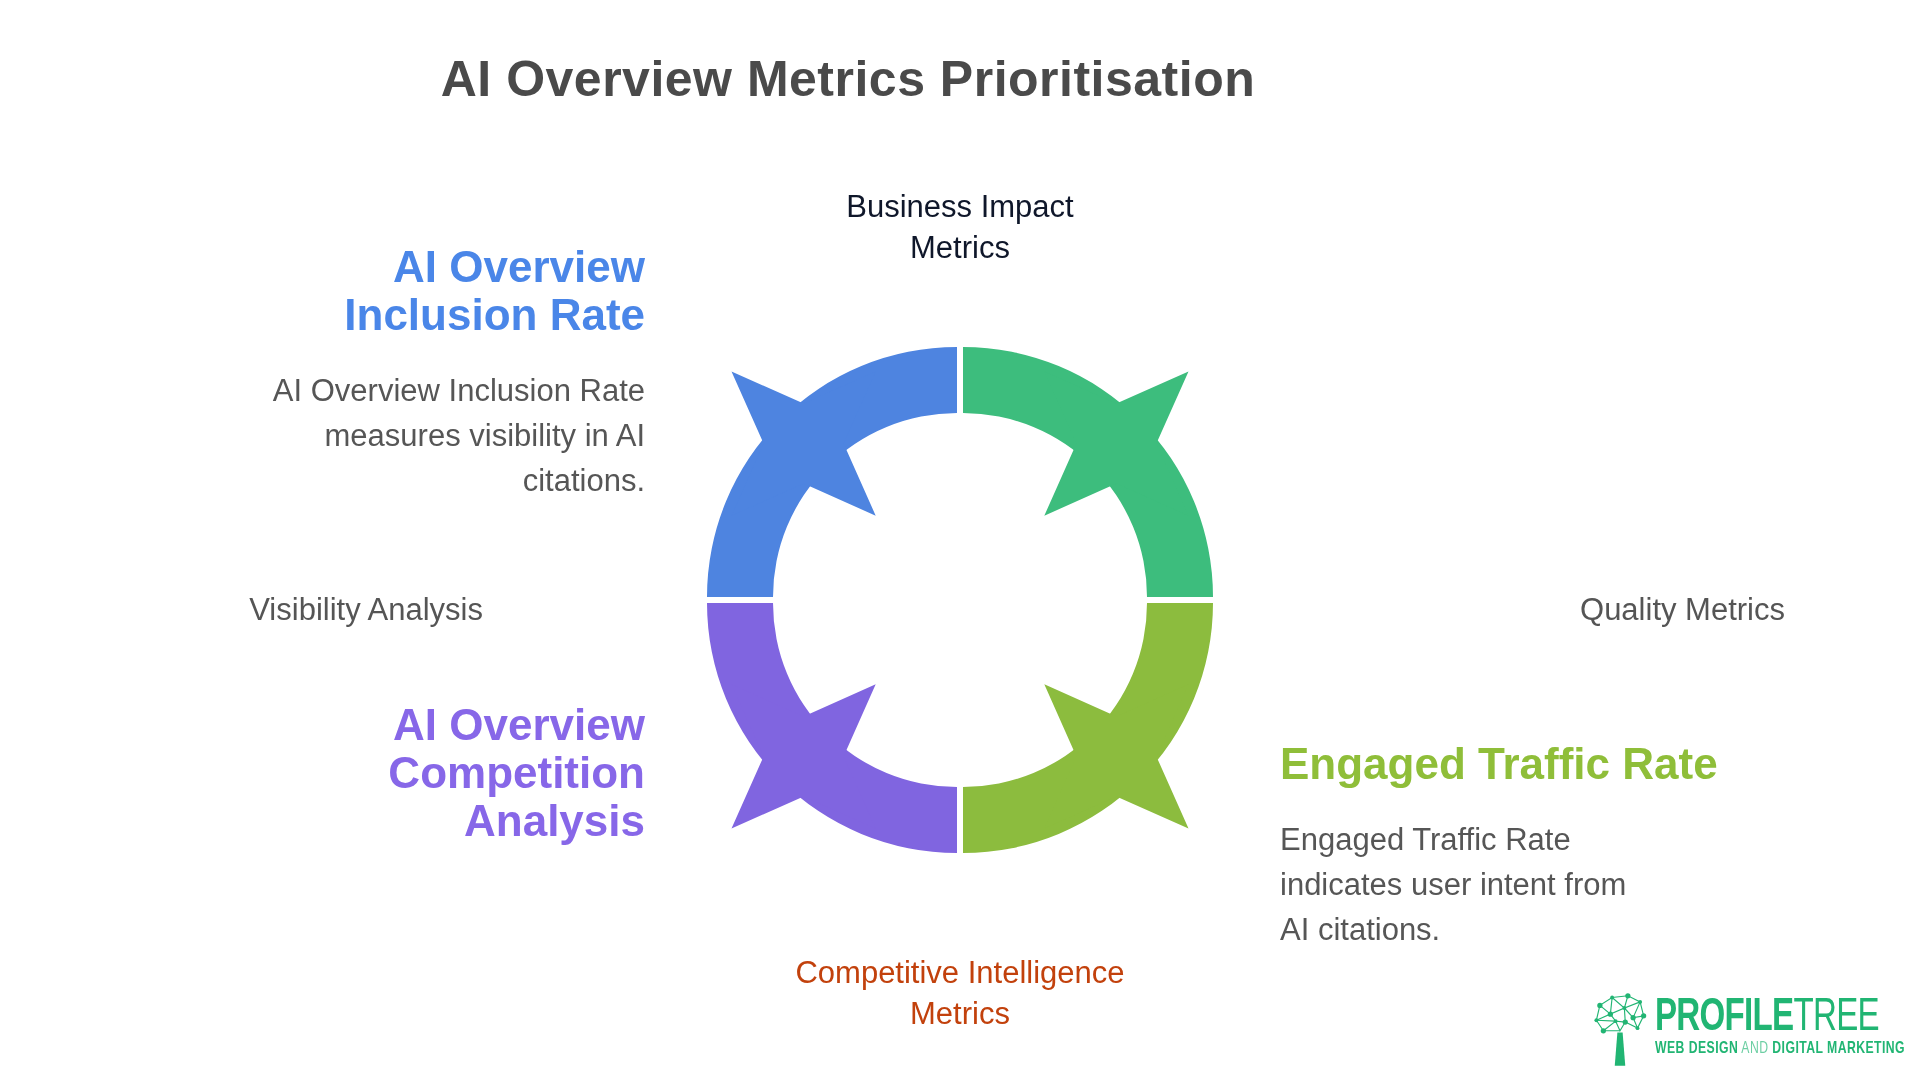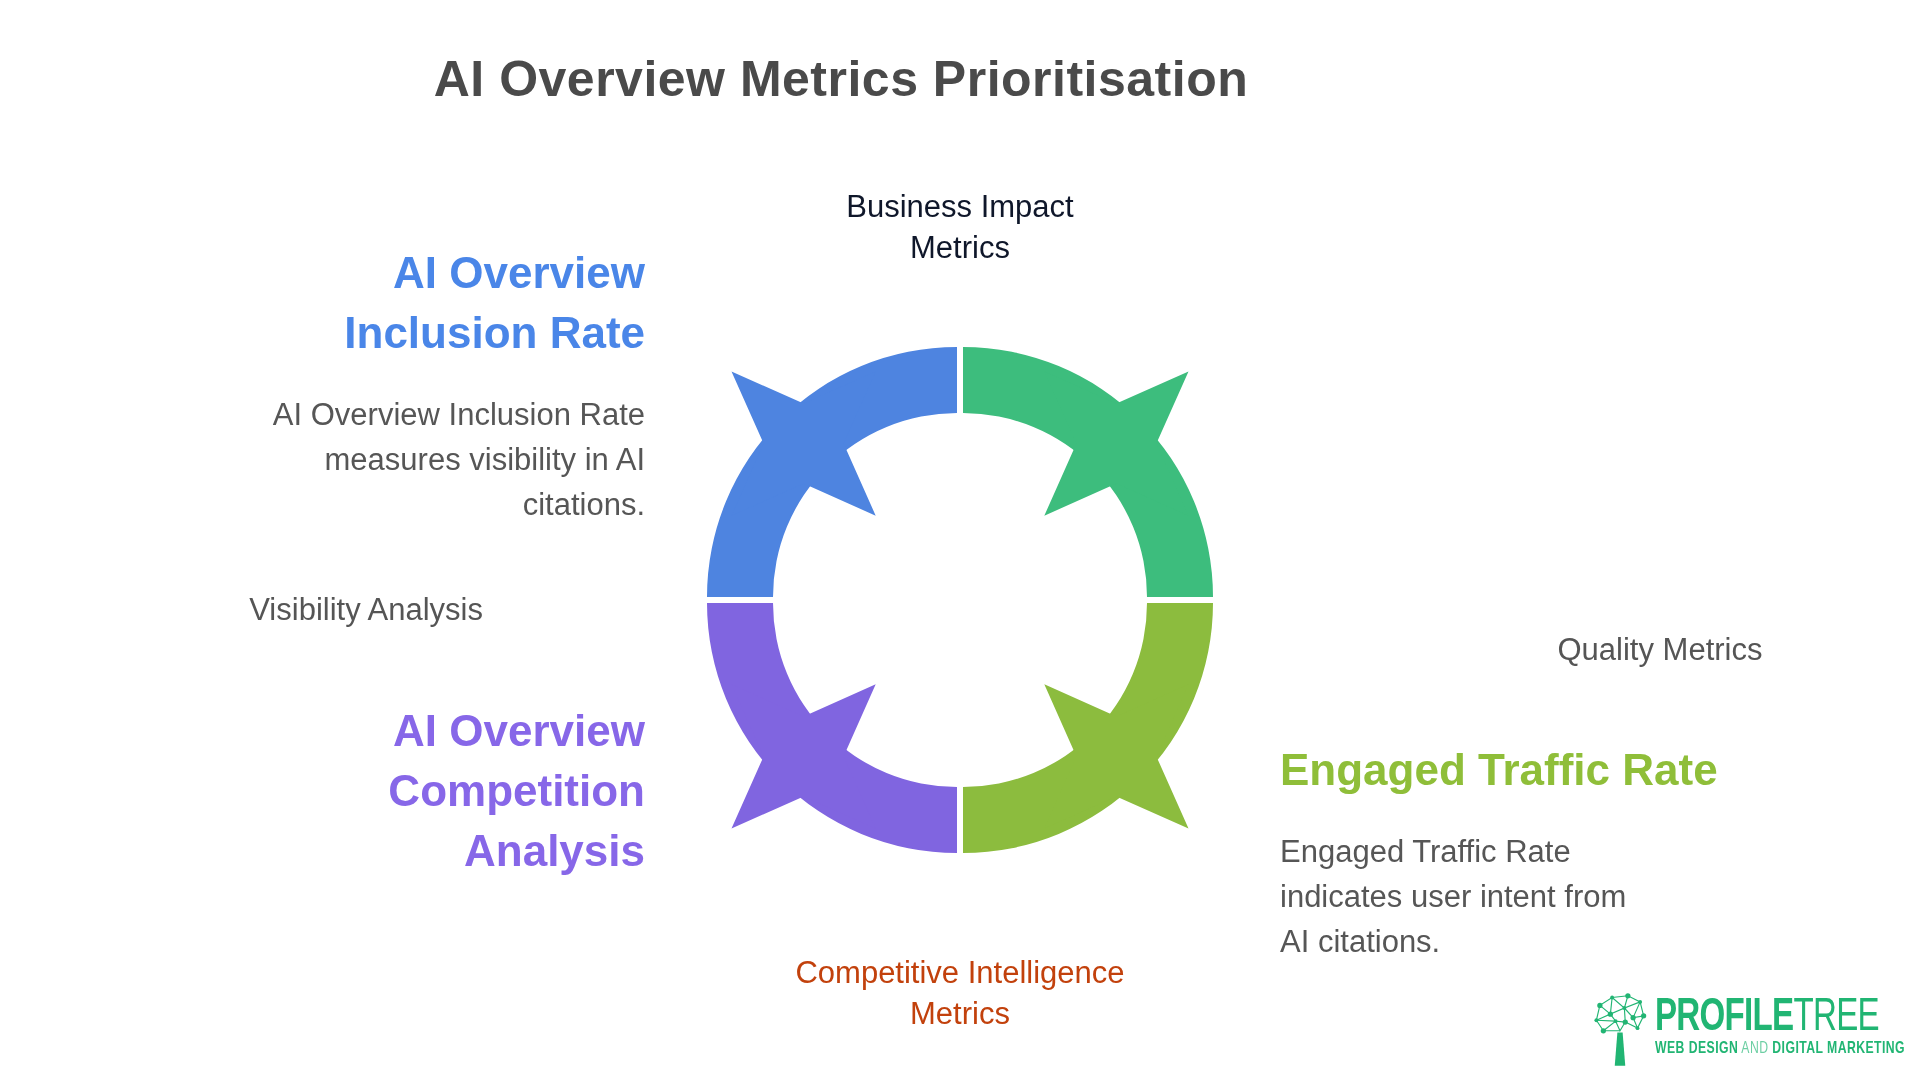--- a/index.html
+++ b/index.html
@@ -4,41 +4,41 @@
 <style>
   html,body { margin:0; padding:0; }
   body {
     width:1920px; height:1080px;
     background:#ffffff;
     font-family:"Liberation Sans", sans-serif;
     position:relative;
     overflow:hidden;
   }
   .title {
-    position:absolute; top:50px; left:4px; width:1674px;
+    position:absolute; top:50px; left:11px; width:1674px;
     margin:0; text-align:center;
     font-size:50px; font-weight:700; letter-spacing:0.5px;
   }
   .ring-label {
     position:absolute;
     font-size:31px; line-height:41px;
   }
   .ring-label.top    { left:760px;  top:186px; width:400px; text-align:center; }
   .ring-label.bottom { left:758px;  top:952px; width:404px; text-align:center; }
   .ring-label.left   { left:183px;  top:589px; width:300px; text-align:right;  }
-  .ring-label.right  { left:1500px; top:589px; width:320px; text-align:center;margin-top:40px;   }
+  .ring-label.right  { left:1465px; top:589px; width:320px; text-align:right;   }
 
   .cycle { position:absolute; left:680px; top:320px; width:560px; height:560px; }
 
   .section { position:absolute; width:460px; }
   .section.align-right { text-align:right; }
   .section.align-left  { text-align:left;  }
   .section .heading {
     margin:0 0 29px 0;
-    font-size:44px; font-weight:700; line-height:60px;
+    font-size:44px; font-weight:700; line-height:48px;
   }
   .section .desc {
     margin:0;
     font-size:31px; line-height:45px;
   }
   #sec-inclusion   { left:185px;  top:243px; }
   #sec-conversion  { left:1280px; top:243px; width:500px; }
   #sec-competition { left:185px;  top:701px; }
   #sec-engaged     { left:1280px; top:740px; width:500px; }
 

